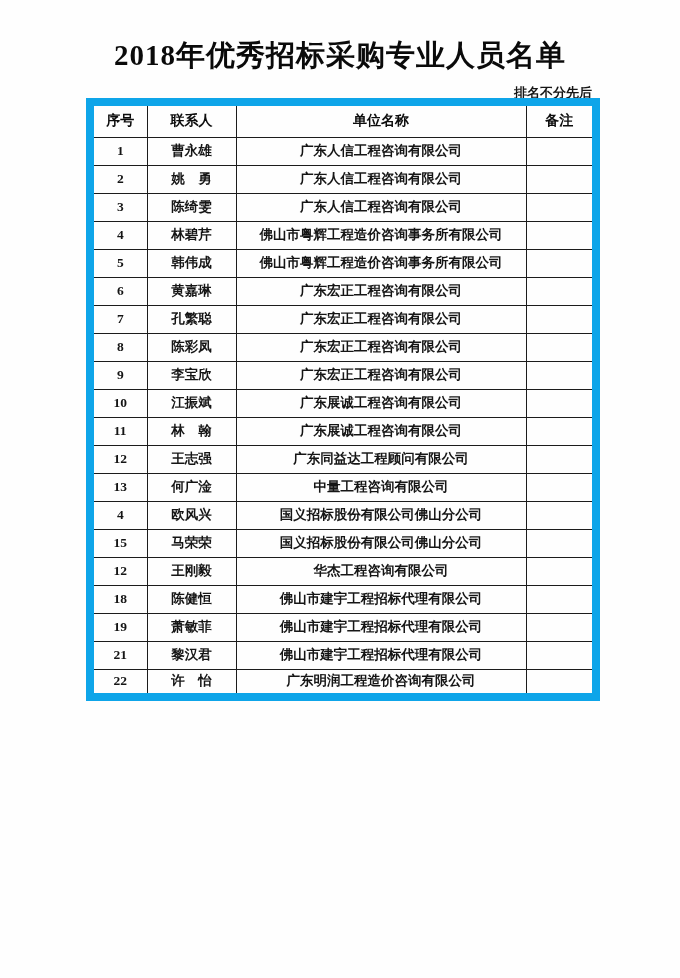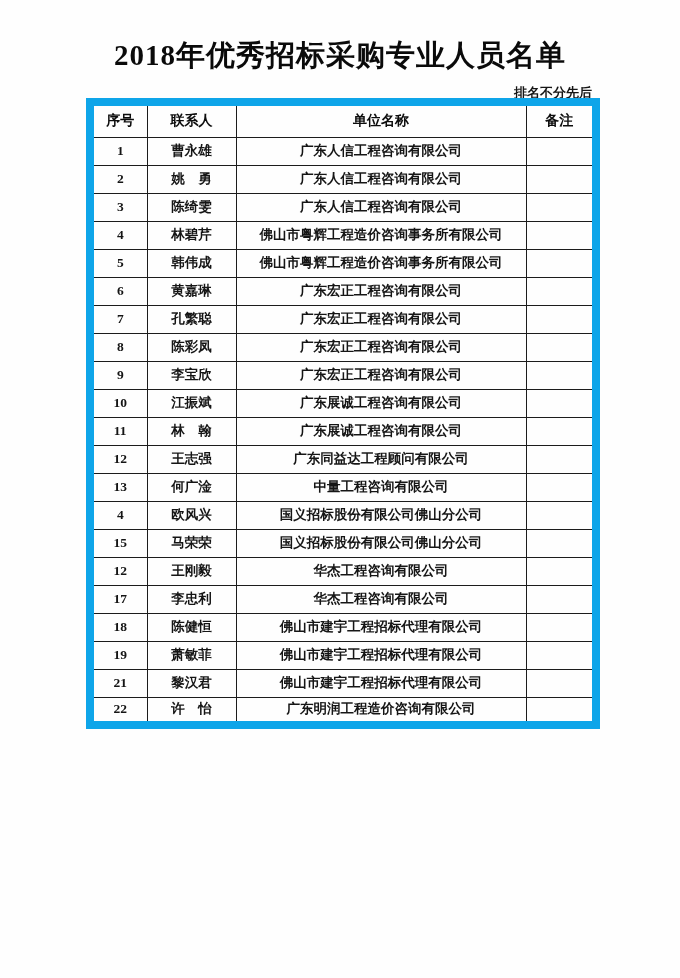--- a/index.html
+++ b/index.html
@@ -213,26 +213,20 @@
       <td></td>
     </tr>
 
     <tr>
       <td class="cell-no">12</td>
       <td>王刚毅</td>
       <td>华杰工程咨询有限公司</td>
       <td></td>
     </tr>
 
-    <tr>
-      <td class="cell-no">17</td>
-      <td>李忠利</td>
-      <td>华杰工程咨询有限公司</td>
-      <td></td>
-    </tr>
 
     <tr>
       <td class="cell-no">18</td>
       <td>陈健恒</td>
       <td>佛山市建宇工程招标代理有限公司</td>
       <td></td>
     </tr>
 
     <tr>
       <td class="cell-no">19</td>

